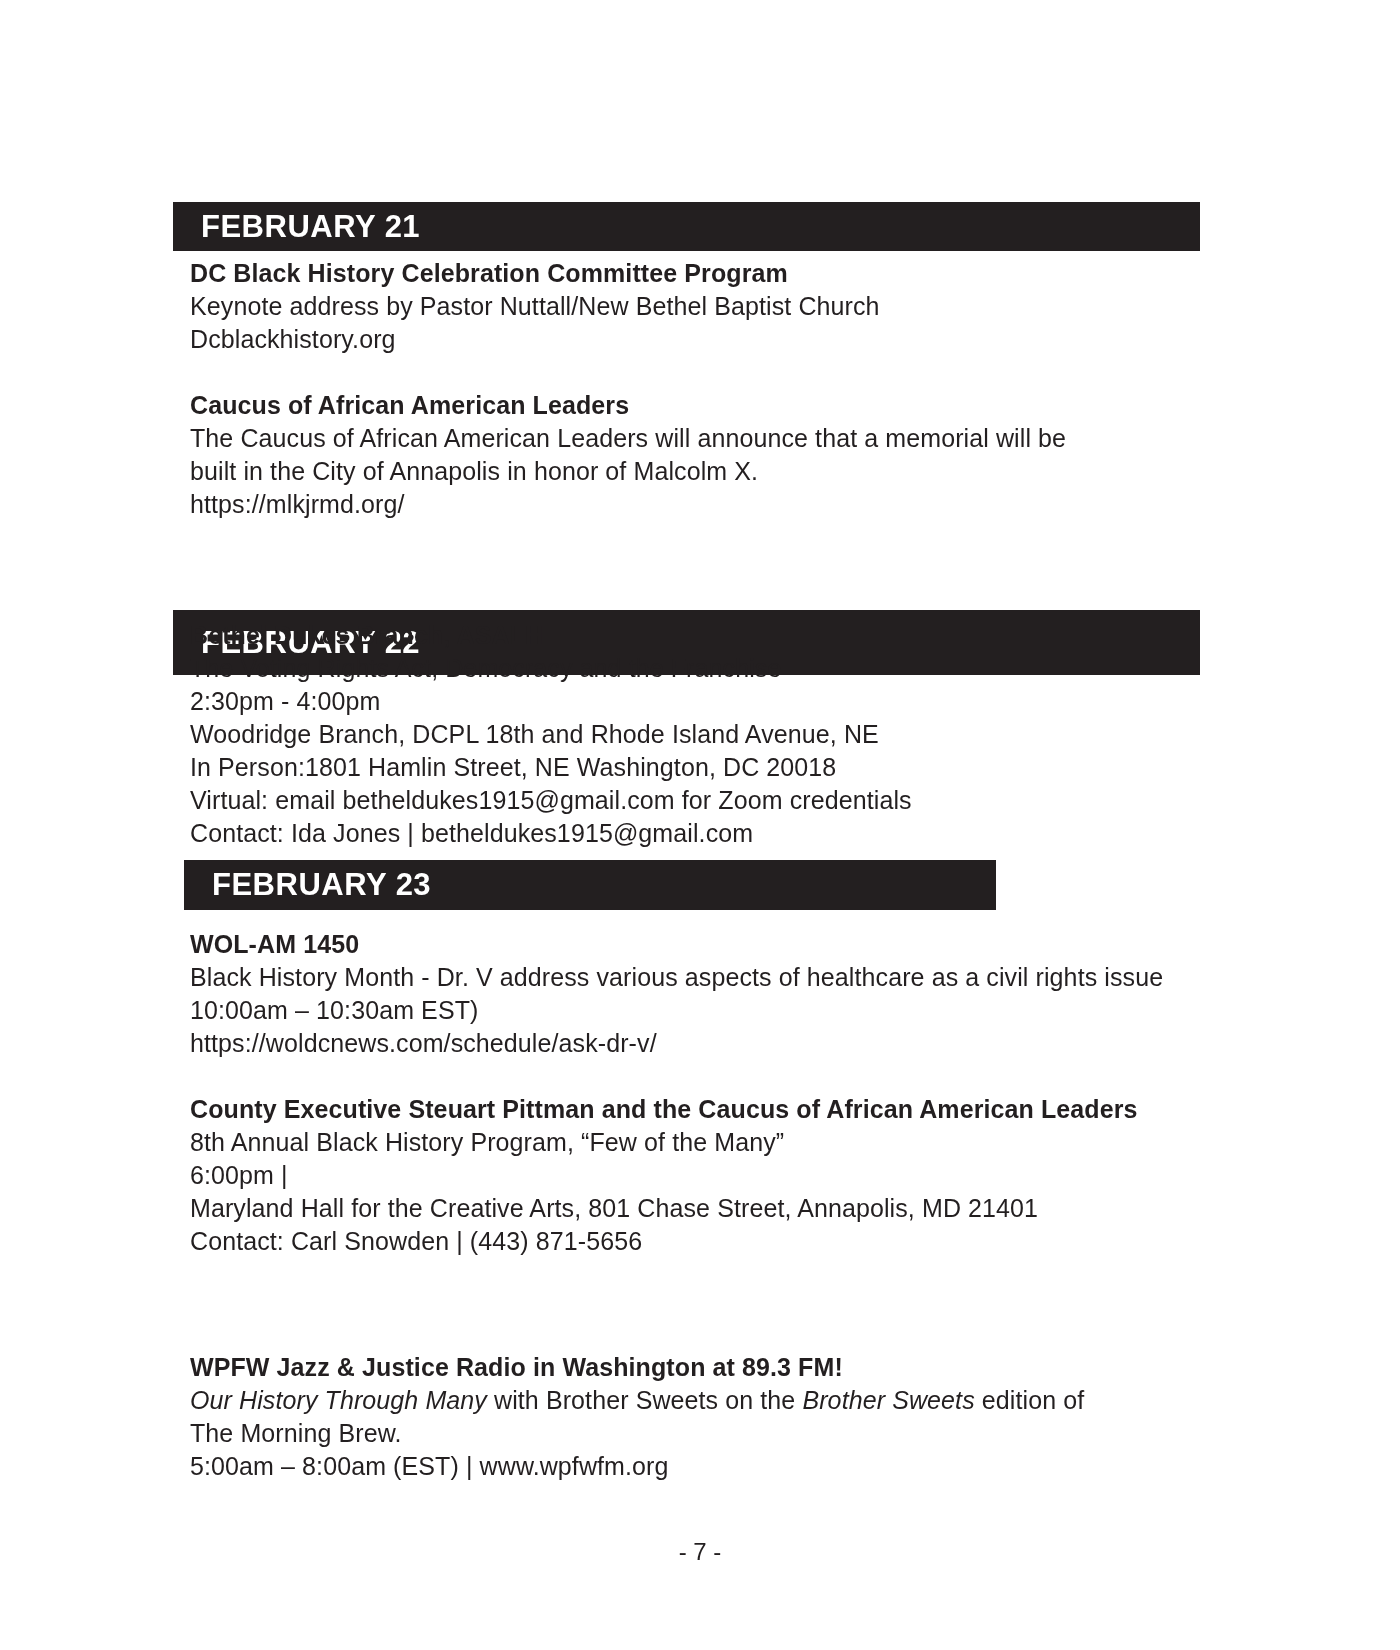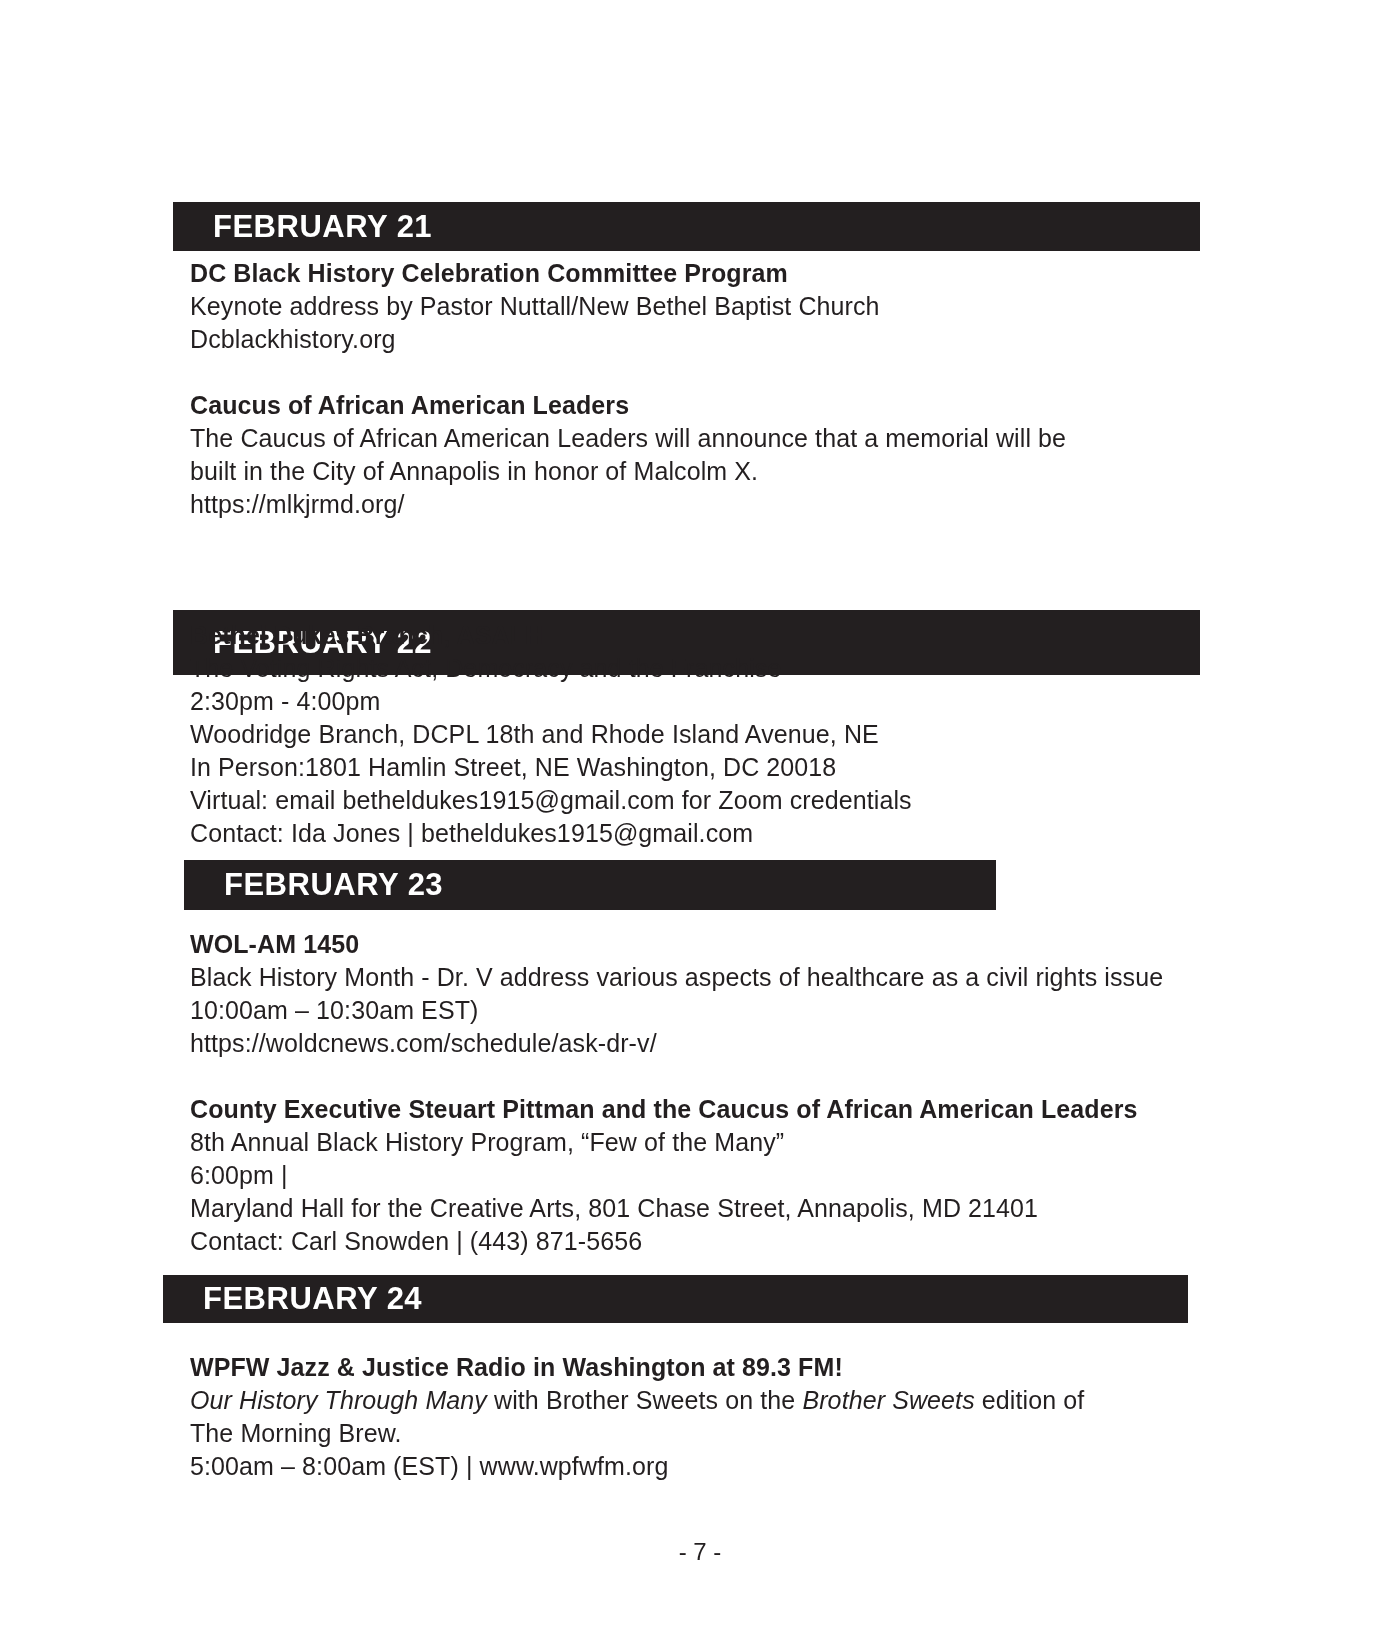--- a/index.html
+++ b/index.html
@@ -14,21 +14,21 @@
     background: var(--page-bg, #ffffff);
     font-family: "Liberation Sans", "DejaVu Sans", sans-serif;
     color: var(--text, #231f20);
     overflow: hidden;
   }
   .bar {
     position: absolute;
     background: var(--bar-bg, #231f20);
     display: flex;
     align-items: center;
-    padding-left: 40px;
+    padding-left: 28px;
     box-sizing: border-box;
   }
   .bar-label {
     color: var(--bar-text, #ffffff);
     font-size: 31px;
     font-weight: bold;
     letter-spacing: 0.5px;
     white-space: nowrap;
   }
   .bar1 { top: 202px; left: 173px; width: 1027px; height: 49px; }
@@ -110,23 +110,20 @@
     </div>
     <div class="event">
       <div class="event-title">County Executive Steuart Pittman and the Caucus of African American Leaders</div>
       <div class="event-line">8th Annual Black History Program, “Few of the Many”</div>
       <div class="event-line">6:00pm |</div>
       <div class="event-line">Maryland Hall for the Creative Arts, 801 Chase Street, Annapolis, MD 21401</div>
       <div class="event-line">Contact: Carl Snowden | (443) 871-5656</div>
     </div>
   </div>
 
-  <div class="bar bar4">
-    <span class="bar-label">FEBRUARY 24</span>
-  </div>
   <div class="section sec4">
     <div class="event">
       <div class="event-title">WPFW Jazz &amp; Justice Radio in Washington at 89.3 FM!</div>
       <div class="event-line"><span class="italic">Our History Through Many</span><span> with Brother Sweets on the </span><span class="italic">Brother Sweets</span><span> edition of</span></div>
       <div class="event-line">The Morning Brew.</div>
       <div class="event-line">5:00am – 8:00am (EST) | www.wpfwfm.org</div>
     </div>
   </div>
 
   <div class="footer">- 7 -</div>

